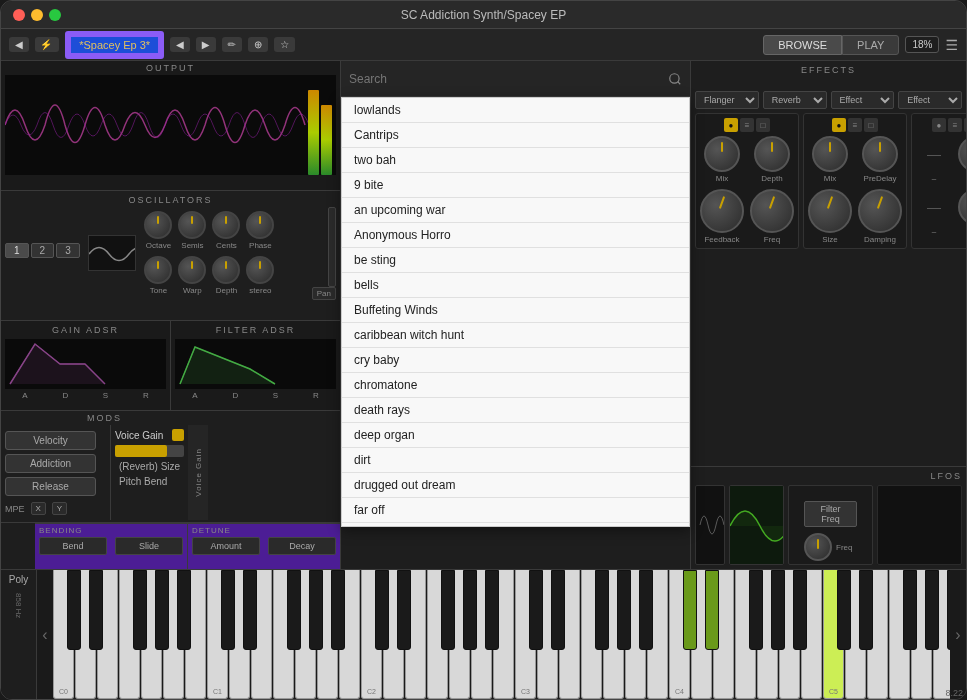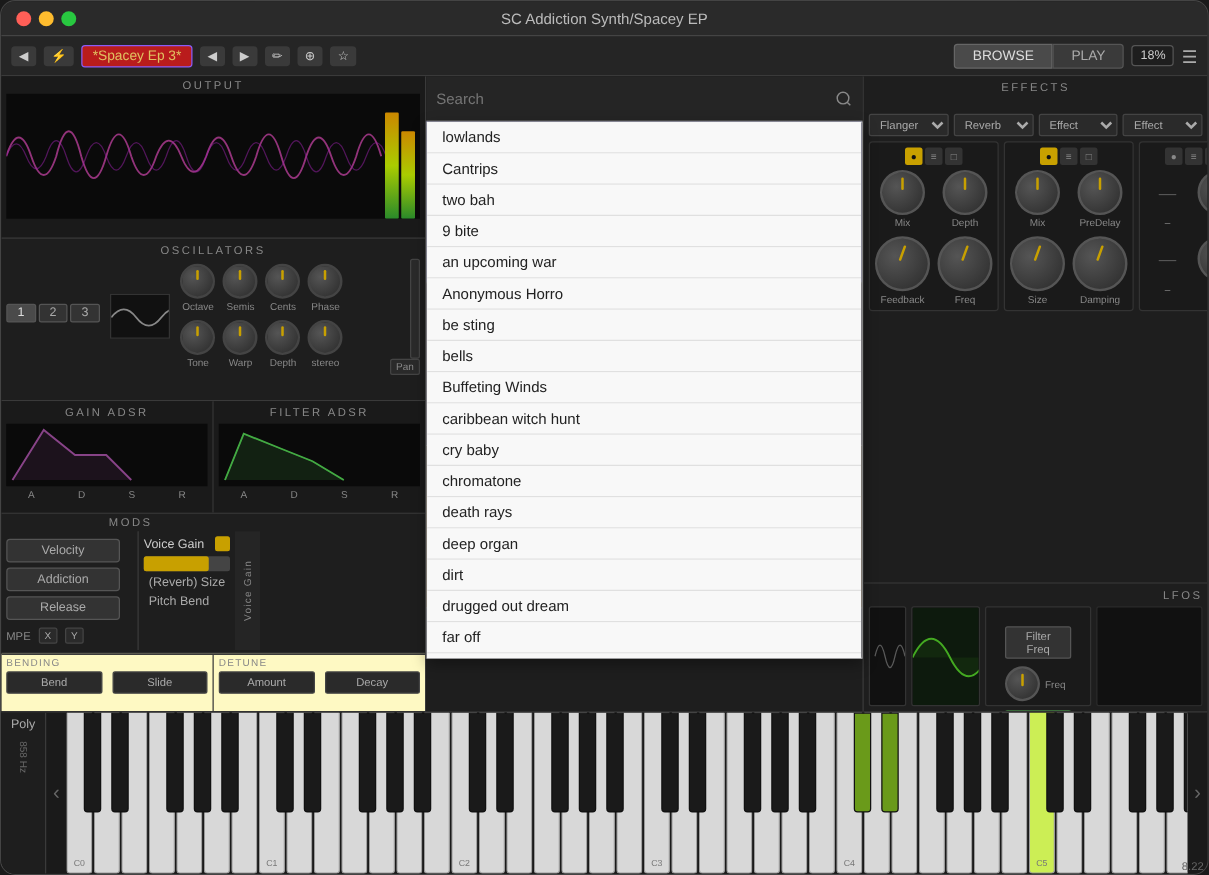--- a/index.html
+++ b/index.html
@@ -67,22 +67,22 @@
     .toolbar-btn {
       background: #3a3a3a;
       border: none;
       color: #ccc;
       padding: 2px 6px;
       border-radius: 3px;
       font-size: 10px;
       cursor: pointer;
     }
     .preset-name {
-      background: #b91c1c;
-      border: 1px solid #8b5cf6;
+      background: #1d4ed8;
+      border: 6px solid #8b5cf6;
       color: #e0c060;
       padding: 2px 8px;
       border-radius: 3px;
       font-size: 11px;
     }
     .browse-play {
       margin-left: auto;
       display: flex;
       gap: 0;
     }
@@ -305,21 +305,22 @@
       margin-top: 4px;
       font-size: 9px;
       color: #888;
     }
 
     
     .bending-row {
       height: 46px;
       display: flex;
       border-top: 1px solid #3a3a3a;
-      background: #fef9c3;
+      background: #4c1d95;
+      margin-left: 34px;
     }
     .bending-half {
       flex: 1;
       border-right: 1px solid #3a3a3a;
       padding: 2px 4px;
     }
     .bending-half:last-child { border-right: none; }
     .bending-sublabel {
       font-size: 8px;
       color: #888;

